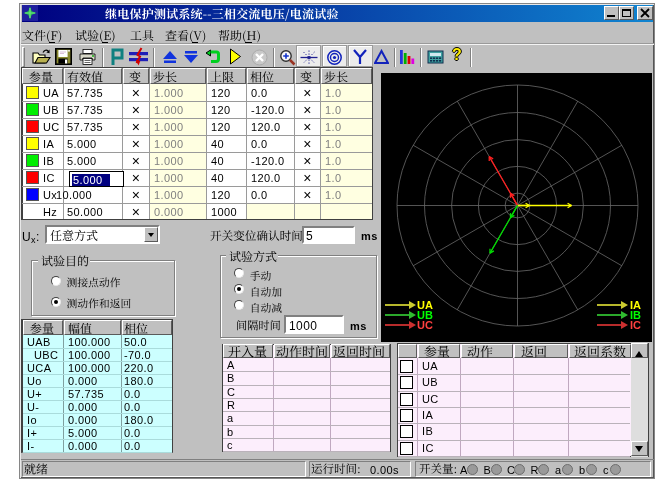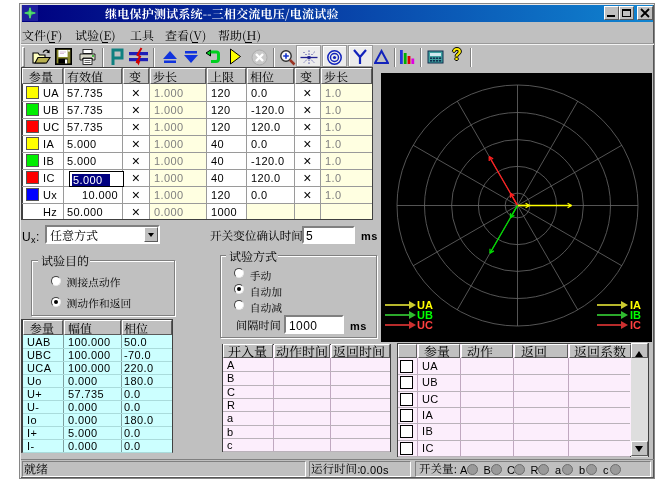--- a/index.html
+++ b/index.html
@@ -234,21 +234,21 @@
 <div class="txt" style="left:295px;top:154.0px;width:25px;text-align:center;font-size:14px">×</div>
 <div class="txt" style="left:325px;top:155.5px;color:#808080">1.0</div>
 <div class="txt" style="left:43px;top:172.5px">IC</div>
 <div class="txt" style="left:123px;top:171.0px;width:26px;text-align:center;font-size:14px">×</div>
 <div class="txt" style="left:154px;top:172.5px;color:#808080">1.000</div>
 <div class="txt" style="left:211px;top:172.5px">40</div>
 <div class="txt" style="left:251px;top:172.5px">120.0</div>
 <div class="txt" style="left:295px;top:171.0px;width:25px;text-align:center;font-size:14px">×</div>
 <div class="txt" style="left:325px;top:172.5px;color:#808080">1.0</div>
 <div class="txt" style="left:43px;top:189.5px">Ux</div>
-<div class="txt" style="left:82px;top:189.5px">10.000</div>
+<div class="txt" style="left:56px;top:189.5px">10.000</div>
 <div class="txt" style="left:123px;top:188.0px;width:26px;text-align:center;font-size:14px">×</div>
 <div class="txt" style="left:154px;top:189.5px;color:#808080">1.000</div>
 <div class="txt" style="left:211px;top:189.5px">120</div>
 <div class="txt" style="left:251px;top:189.5px">0.0</div>
 <div class="txt" style="left:295px;top:188.0px;width:25px;text-align:center;font-size:14px">×</div>
 <div class="txt" style="left:325px;top:189.5px;color:#808080">1.0</div>
 <div class="txt" style="left:43px;top:206.5px">Hz</div>
 <div class="txt" style="left:67px;top:206.5px">50.000</div>
 <div class="txt" style="left:123px;top:205.0px;width:26px;text-align:center;font-size:14px">×</div>
 <div class="txt" style="left:154px;top:206.5px;color:#808080">0.000</div>
@@ -288,21 +288,21 @@
 <div class="a raised" style="left:23px;top:320px;width:40px;height:15px"></div>
 <div class="a raised" style="left:64px;top:320px;width:57px;height:15px"></div>
 <div class="a raised" style="left:122px;top:320px;width:50px;height:15px"></div>
 <div class="vline" style="left:63px;top:335px;height:117px;background:#80a0a0"></div>
 <div class="vline" style="left:121px;top:335px;height:117px;background:#80a0a0"></div>
 <div class="hline" style="left:23px;top:348px;width:149px;background:#aadcdc"></div>
 <div class="txt" style="left:27px;top:337px">UAB</div>
 <div class="txt" style="left:68px;top:337px">100.000</div>
 <div class="txt" style="left:124px;top:337px">50.0</div>
 <div class="hline" style="left:23px;top:361px;width:149px;background:#aadcdc"></div>
-<div class="txt" style="left:27px;top:350px">UBC</div>
+<div class="txt" style="left:34px;top:350px">UBC</div>
 <div class="txt" style="left:68px;top:350px">100.000</div>
 <div class="txt" style="left:124px;top:350px">-70.0</div>
 <div class="hline" style="left:23px;top:374px;width:149px;background:#aadcdc"></div>
 <div class="txt" style="left:27px;top:363px">UCA</div>
 <div class="txt" style="left:68px;top:363px">100.000</div>
 <div class="txt" style="left:124px;top:363px">220.0</div>
 <div class="hline" style="left:23px;top:387px;width:149px;background:#aadcdc"></div>
 <div class="txt" style="left:27px;top:376px">Uo</div>
 <div class="txt" style="left:68px;top:376px">0.000</div>
 <div class="txt" style="left:124px;top:376px">180.0</div>
@@ -436,21 +436,21 @@
     <text x="249" y="246" font-family="Liberation Sans" font-size="11" font-weight="bold" fill="#00ff00">IB</text>
     <line x1="216" y1="252" x2="245" y2="252" stroke="#cc3030" stroke-width="1.8"></line>
     <path d="M247 252 L240 248 L240 256 Z" fill="#cc3030"></path>
     <text x="249" y="256" font-family="Liberation Sans" font-size="11" font-weight="bold" fill="#ff4040">IC</text>
 </svg>
 
 <div class="a" style="left:21px;top:459px;width:633px;height:1px;background:#808080"></div>
 <div class="a" style="left:22px;top:461px;width:284px;height:16px;border:1px solid;border-color:#808080 #fff #fff #808080"></div>
 <div class="a" style="left:309px;top:461px;width:102px;height:16px;border:1px solid;border-color:#808080 #fff #fff #808080"></div>
 <div class="a" style="left:415px;top:461px;width:236px;height:16px;border:1px solid;border-color:#808080 #fff #fff #808080"></div>
-<div class="txt" style="left:360px;top:464.5px">0.00s</div>
+<div class="txt" style="left:370px;top:464.5px">0.00s</div>
 <div class="txt" style="left:460px;top:464.5px">A</div>
 <div class="led" style="left:467px"></div>
 <div class="txt" style="left:483.5px;top:464.5px">B</div>
 <div class="led" style="left:490.5px"></div>
 <div class="txt" style="left:507px;top:464.5px">C</div>
 <div class="led" style="left:514px"></div>
 <div class="txt" style="left:530.5px;top:464.5px">R</div>
 <div class="led" style="left:537.5px"></div>
 <div class="txt" style="left:555px;top:464.5px">a</div>
 <div class="led" style="left:562px"></div>

